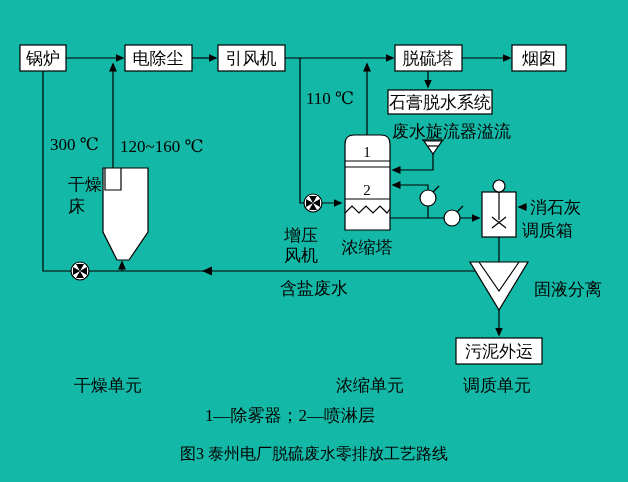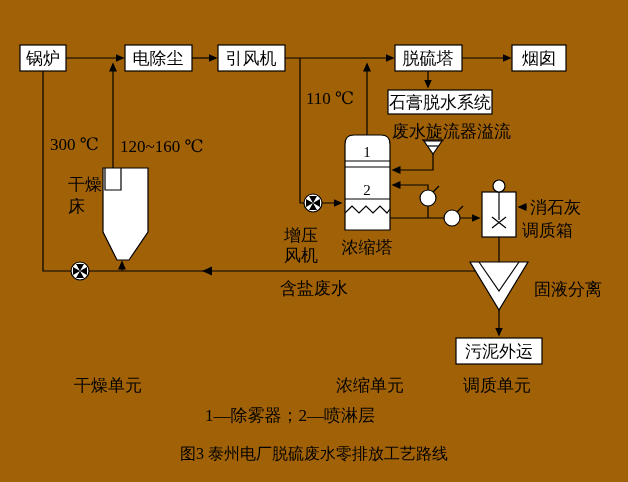--- a/index.html
+++ b/index.html
@@ -1,16 +1,16 @@
 <!DOCTYPE html>
 <html><head>
 <meta charset="utf-8">
 <style>
   html,body{margin:0;padding:0;background:#fff;}
-  .stage{position:relative;width:628px;height:482px;background:#a16207;overflow:hidden;
+  .stage{position:relative;width:628px;height:482px;background:#14b8a6;overflow:hidden;
          font-family:"Liberation Serif","DejaVu Serif",serif;}
   svg text{font-family:"Liberation Serif","DejaVu Serif",serif;fill:#000;}
 </style>
 </head>
 <body>
 
 <div class="stage">
 <svg width="628" height="482" viewBox="0 0 628 482" xmlns="http://www.w3.org/2000/svg">
   <defs>
     <marker id="arr" markerWidth="10" markerHeight="9" refX="7.5" refY="4" orient="auto" markerUnits="userSpaceOnUse">

